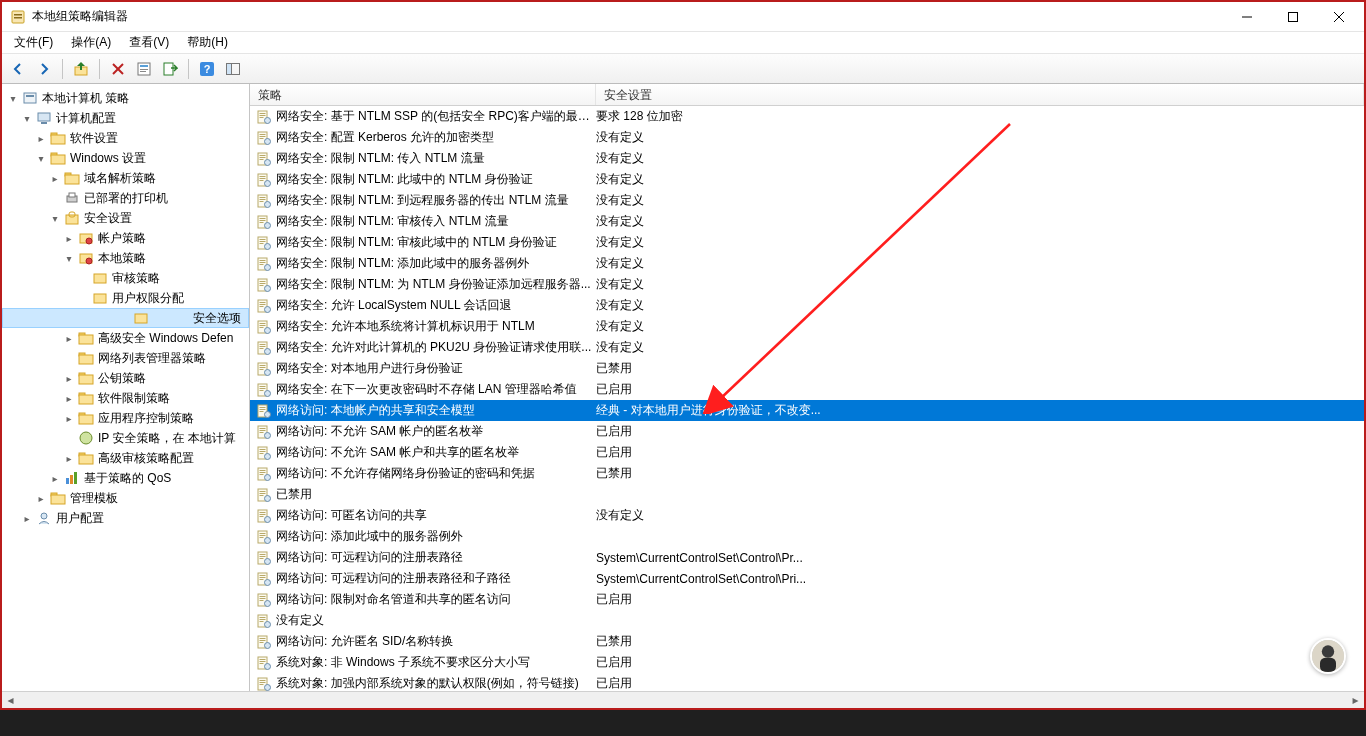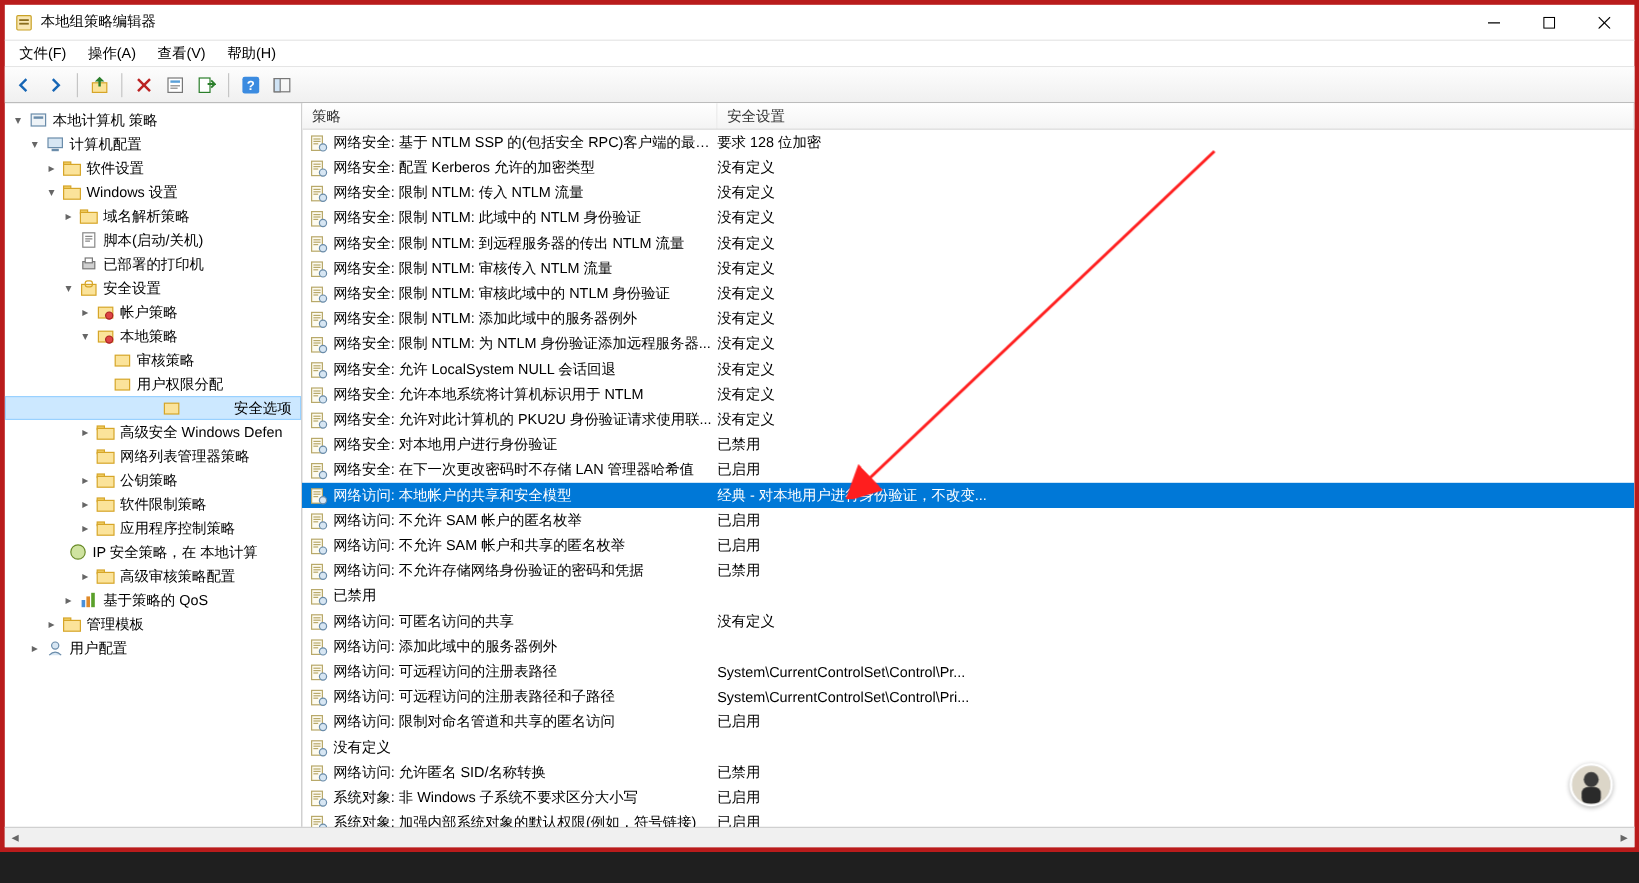--- a/index.html
+++ b/index.html
@@ -1,17 +1,17 @@
 <!DOCTYPE html>
 <html><head>
 <meta charset="utf-8">
 <style>
   * { box-sizing: border-box; }
   html, body { margin:0; padding:0; font-family: "Microsoft YaHei", "Segoe UI", Arial, sans-serif; font-size:12px; color:#000; background:#fff; height:100%; }
-  .window { width:1366px; height:710px; border:4px solid #b91c1c; display:flex; flex-direction:column; background:#fff; position:relative; }
+  .window { width:1366px; height:710px; border:2px solid #b91c1c; display:flex; flex-direction:column; background:#fff; position:relative; }
 
   
   .titlebar { height:30px; display:flex; align-items:center; padding:0 2px 0 8px; border-bottom:1px solid #e5e5e5; }
   .titlebar .appicon { width:16px; height:16px; margin-right:6px; display:inline-flex; align-items:center; justify-content:center; }
   .titlebar .title { flex:1; font-size:12px; }
   .winbtns { display:flex; height:100%; }
   .winbtn { width:46px; display:flex; align-items:center; justify-content:center; height:100%; }
 
   
   .menubar { height:22px; display:flex; align-items:flex-start; padding:0 4px; gap:2px; border-bottom:1px solid #e5e5e5; }
@@ -218,32 +218,20 @@
                     <li>
                         <div class="trow" style="padding-left:46px">
                           <span class="twist">▸</span>
                           <span class="ticon folder">
                             <svg width="16" height="16">
                               <rect class="tab" x="1" y="3" width="6" height="3"></rect>
                               <rect x="1" y="5" width="14" height="9"></rect>
                             </svg>
                           </span>
                           <span>域名解析策略</span>
-                        </div>
-                      </li>
-                    <li>
-                        <div class="trow" style="padding-left:46px">
-                          <span class="twist blank">▸</span>
-                          <span class="ticon">
-                            <svg width="16" height="16">
-                              <rect x="3" y="2" width="10" height="12" fill="#fff" stroke="#888"></rect>
-                              <path d="M5 5h6M5 7h6M5 9h4" stroke="#888"></path>
-                            </svg>
-                          </span>
-                          <span>脚本(启动/关机)</span>
                         </div>
                       </li>
                     <li>
                         <div class="trow" style="padding-left:46px">
                           <span class="twist blank">▸</span>
                           <span class="ticon">
                             <svg width="16" height="16">
                               <rect x="3" y="6" width="10" height="6" fill="#d0d0d0" stroke="#777"></rect>
                               <rect x="5" y="3" width="6" height="4" fill="#fff" stroke="#777"></rect>
                             </svg>
@@ -376,21 +364,21 @@
                               <span class="ticon folder">
                                 <svg width="16" height="16">
                                   <rect class="tab" x="1" y="3" width="6" height="3"></rect>
                                   <rect x="1" y="5" width="14" height="9"></rect>
                                 </svg>
                               </span>
                               <span>应用程序控制策略</span>
                             </div>
                           </li>
                         <li>
-                            <div class="trow" style="padding-left:37px">
+                            <div class="trow" style="padding-left:60px">
                               <span class="twist blank">▸</span>
                               <span class="ticon">
                                 <svg width="16" height="16">
                                   <circle cx="8" cy="8" r="6" fill="#cfe3a0" stroke="#6a8c2a"></circle>
                                 </svg>
                               </span>
                               <span>IP 安全策略，在 本地计算</span>
                             </div>
                           </li>
                         <li>

